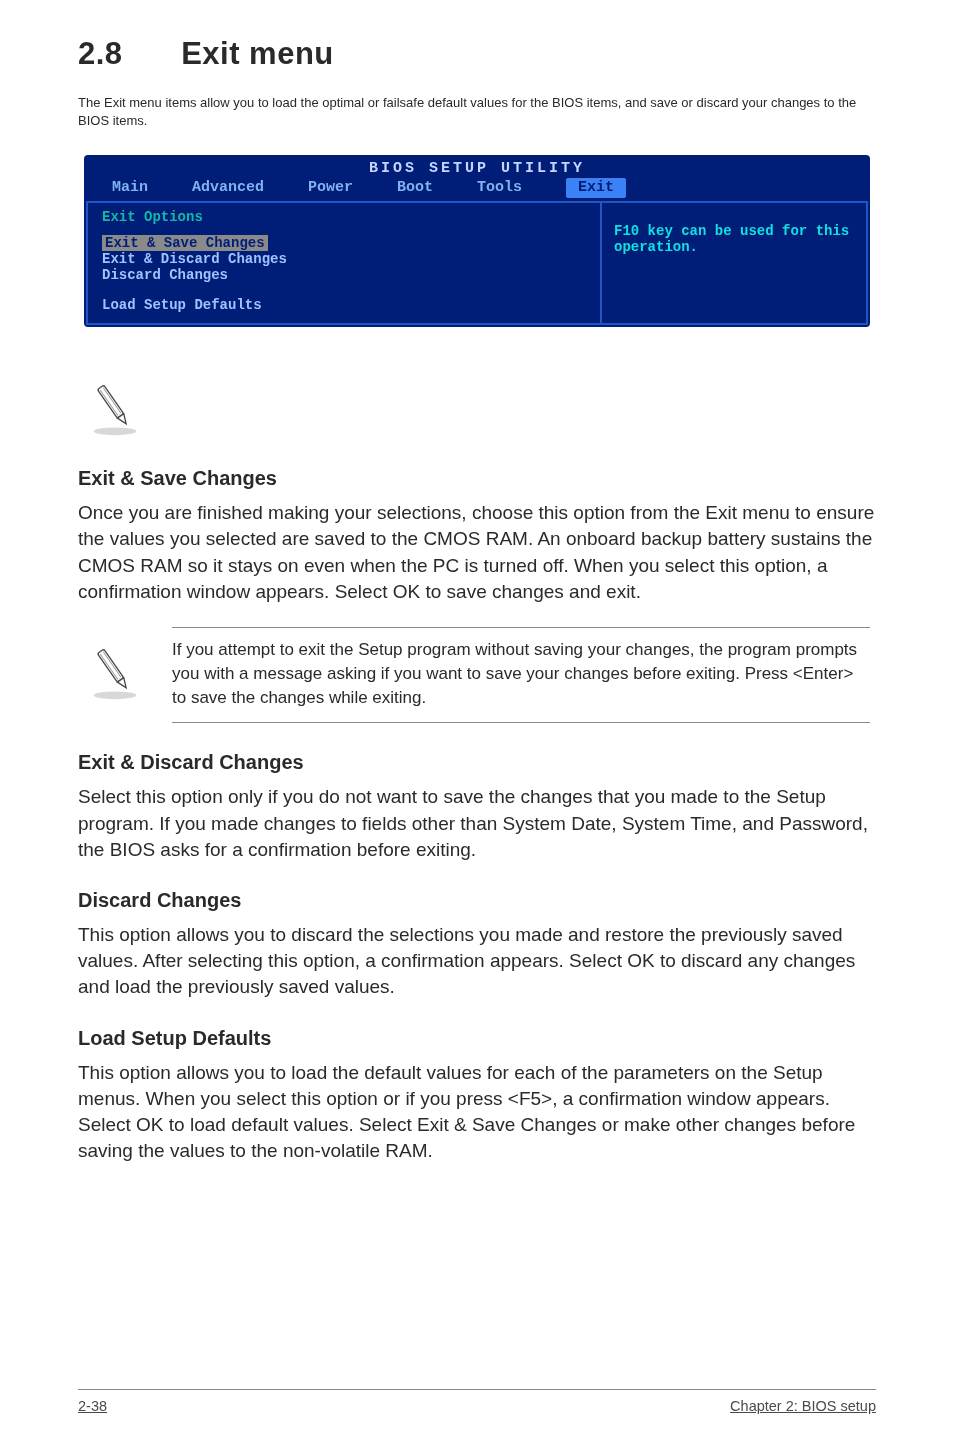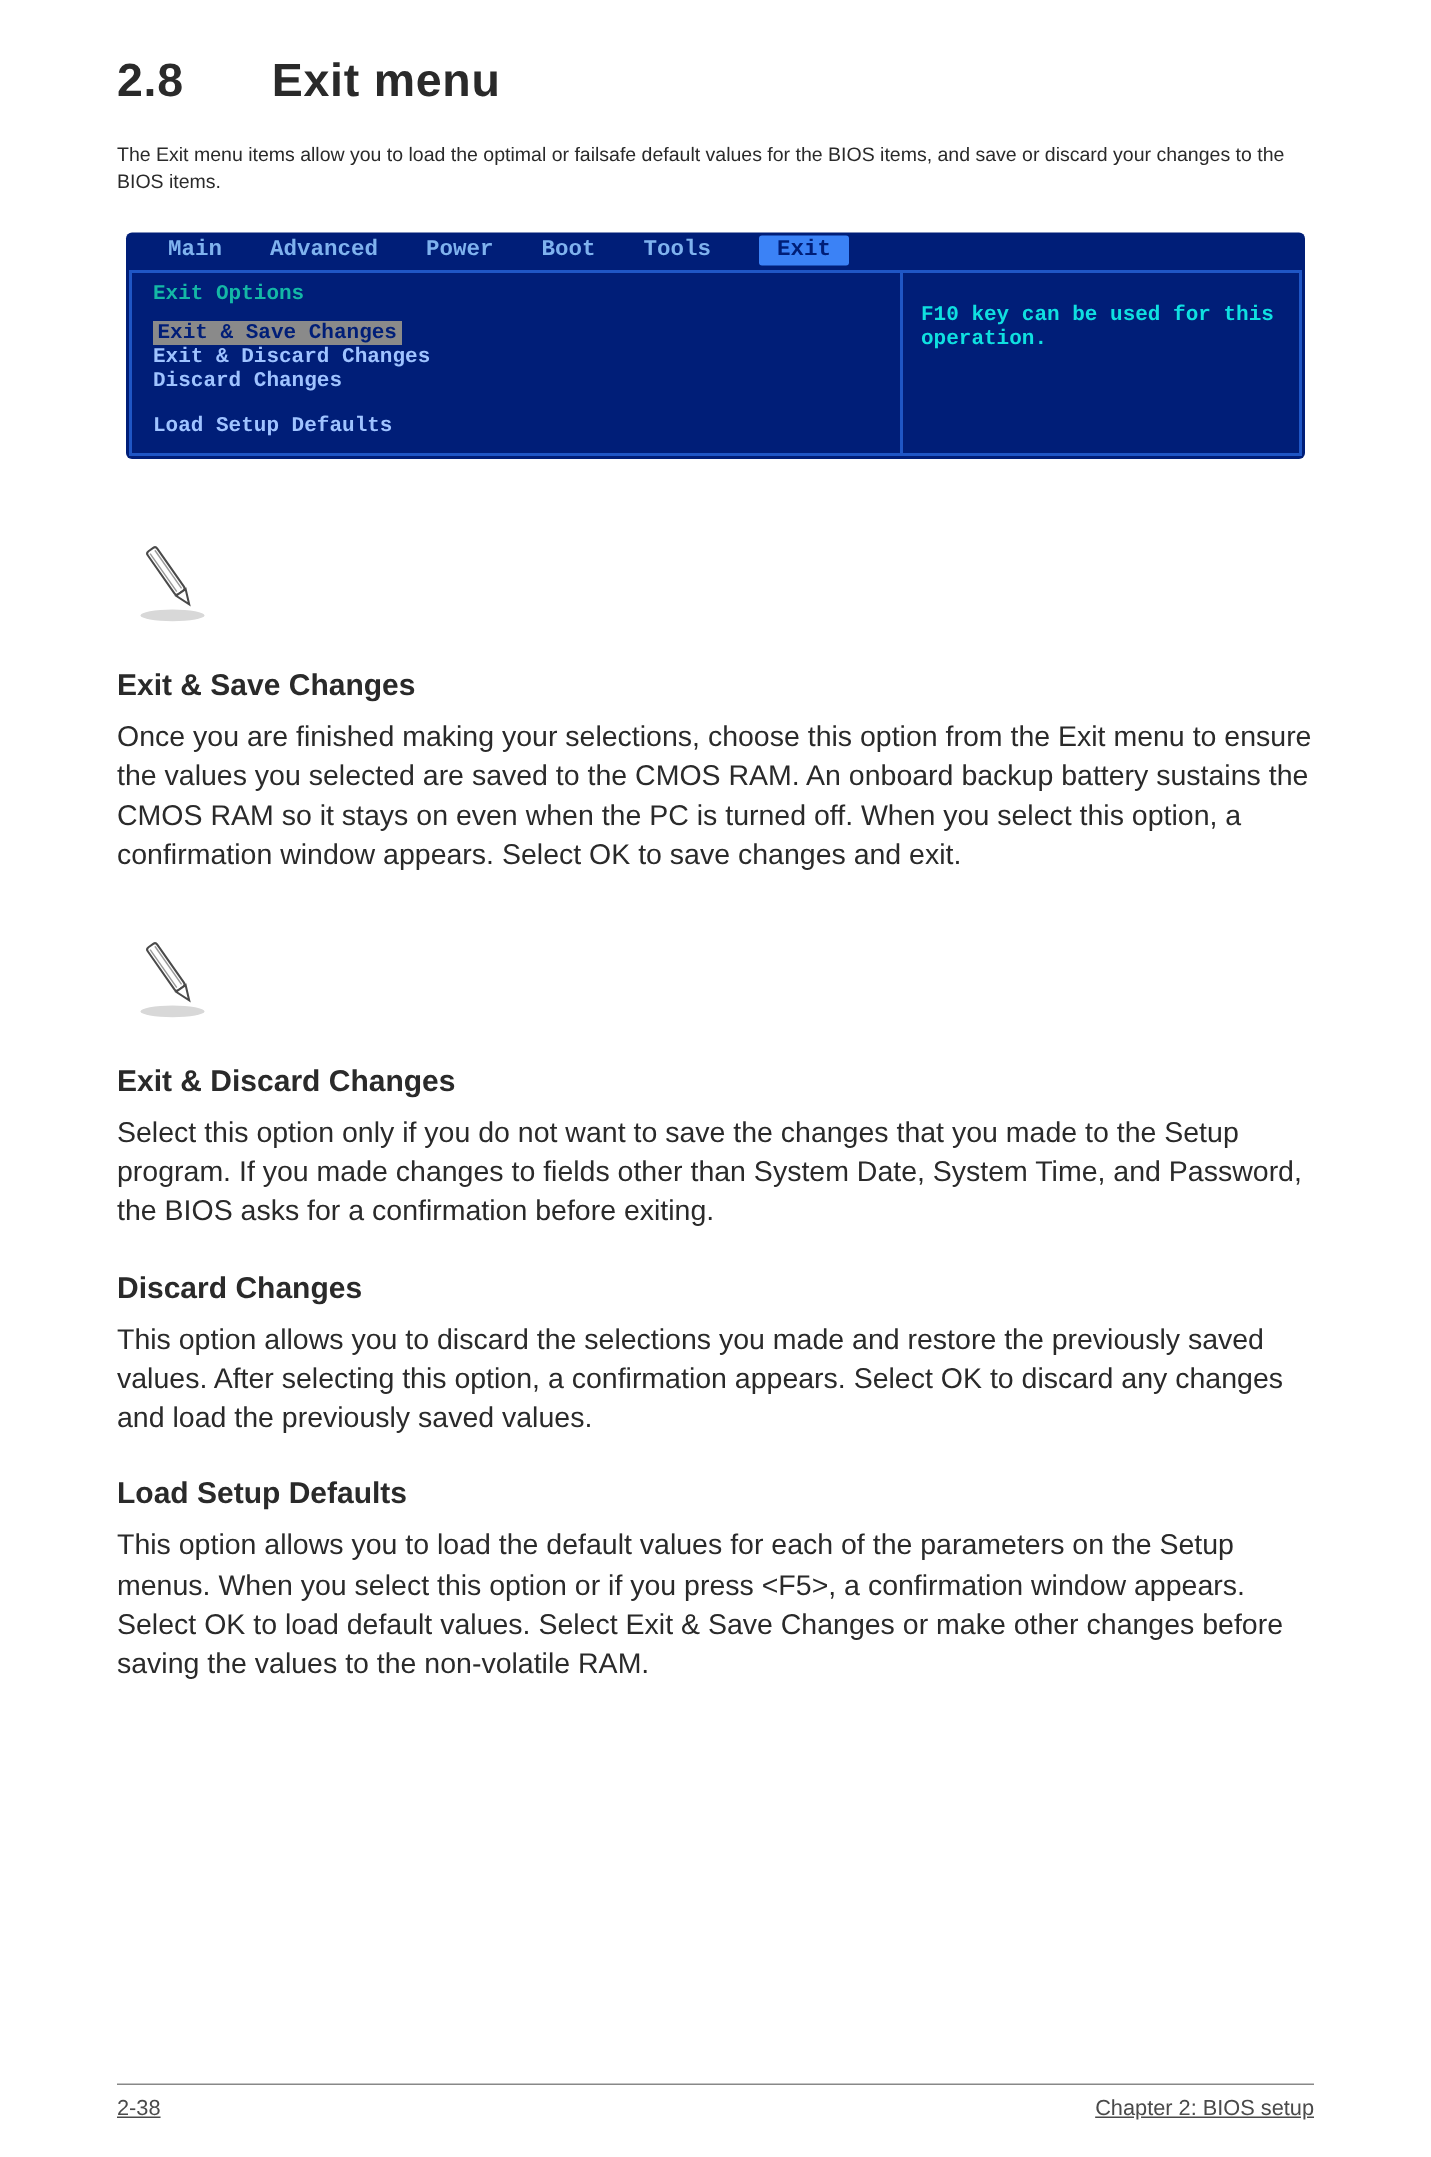--- a/index.html
+++ b/index.html
@@ -60,21 +60,21 @@
 }
 .bios-titlebar{
   color:#c3d6ff;
   text-align:center;
   letter-spacing:3px;
   font-size:15px;
   padding:3px 0 1px 0;
 }
 .bios-tabs{
   display:flex;
-  gap:4px;
+  gap:16px;
   padding-left: 28px;
 }
 .bios-tab{
   color: var(--bios-text);
   padding: 1px 28px 2px 0;
 }
 .bios-tab.active{
   background: #3b82f6;
   color: var(--bios-bg);
   padding: 1px 12px 2px 12px;
@@ -155,20 +155,21 @@
 
   <h1 class="title">
     <span class="num">2.8</span>
     <span>Exit menu</span>
   </h1>
 
   <p class="intro">The Exit menu items allow you to load the optimal or failsafe default values for the BIOS items, and save or discard your changes to the BIOS items.</p>
 
   <div class="bios">
     <div class="bios-bar">
+      <div class="bios-titlebar">BIOS SETUP UTILITY</div>
       <div class="bios-tabs">
         <span class="bios-tab">Main</span>
         <span class="bios-tab">Advanced</span>
         <span class="bios-tab">Power</span>
         <span class="bios-tab">Boot</span>
         <span class="bios-tab">Tools</span>
         <span class="bios-tab active">Exit</span>
       </div>
     </div>
     <div class="bios-body">
@@ -205,20 +206,21 @@
   <div class="note">
     <svg class="note-icon" viewBox="0 0 64 64">
       <ellipse cx="32" cy="56" rx="22" ry="4" fill="#d8d8d8"></ellipse>
       <g transform="rotate(-35 32 32)">
         <rect x="28" y="6" width="8" height="36" rx="2" fill="#ffffff" stroke="#4a4a4a" stroke-width="1.4"></rect>
         <polygon points="28,42 36,42 32,52" fill="#ffffff" stroke="#4a4a4a" stroke-width="1.4"></polygon>
         <line x1="30" y1="8" x2="30" y2="40" stroke="#9a9a9a" stroke-width="1"></line>
         <line x1="34" y1="8" x2="34" y2="40" stroke="#9a9a9a" stroke-width="1"></line>
       </g>
     </svg>
+    <div class="note-lines"> If you attempt to exit the Setup program without saving your changes, the program prompts you with a message asking if you want to save your changes before exiting. Press &lt;Enter&gt;  to save the  changes while exiting.</div>
   </div>
 
   <h2 class="sect">Exit &amp; Discard Changes</h2>
   <p class="body">Select this option only if you do not want to save the changes that you  made to the Setup program. If you made changes to fields other than System Date, System Time, and Password, the BIOS asks for a confirmation before exiting.</p>
 
   <h2 class="sect">Discard Changes</h2>
   <p class="body">This option allows you to discard the selections you made and restore the previously saved values. After selecting this option, a confirmation appears. Select OK to discard any changes and load the previously saved values.</p>
 
   <h2 class="sect">Load Setup Defaults</h2>
   <p class="body">This option allows you to load the default values for each of the parameters on the Setup menus. When you select this option or if you press &lt;F5&gt;, a confirmation window appears. Select OK to load default values. Select Exit &amp; Save Changes or make other changes before saving the values to the non-volatile RAM.</p>

